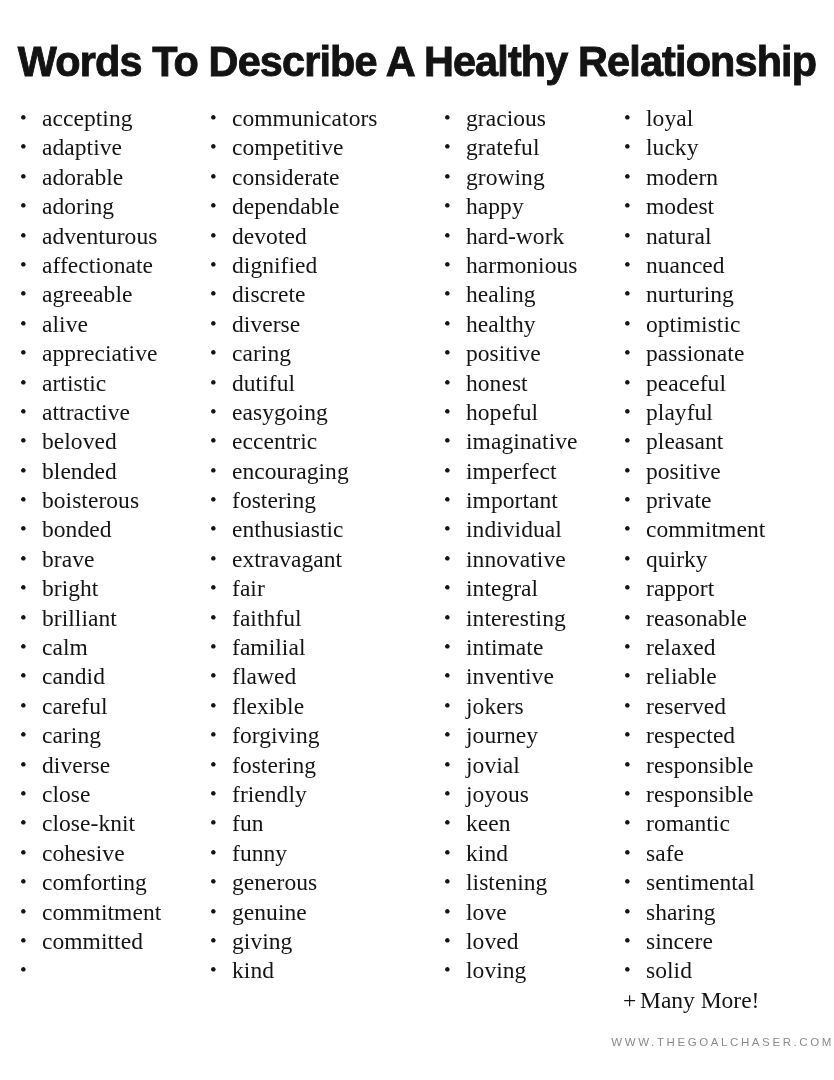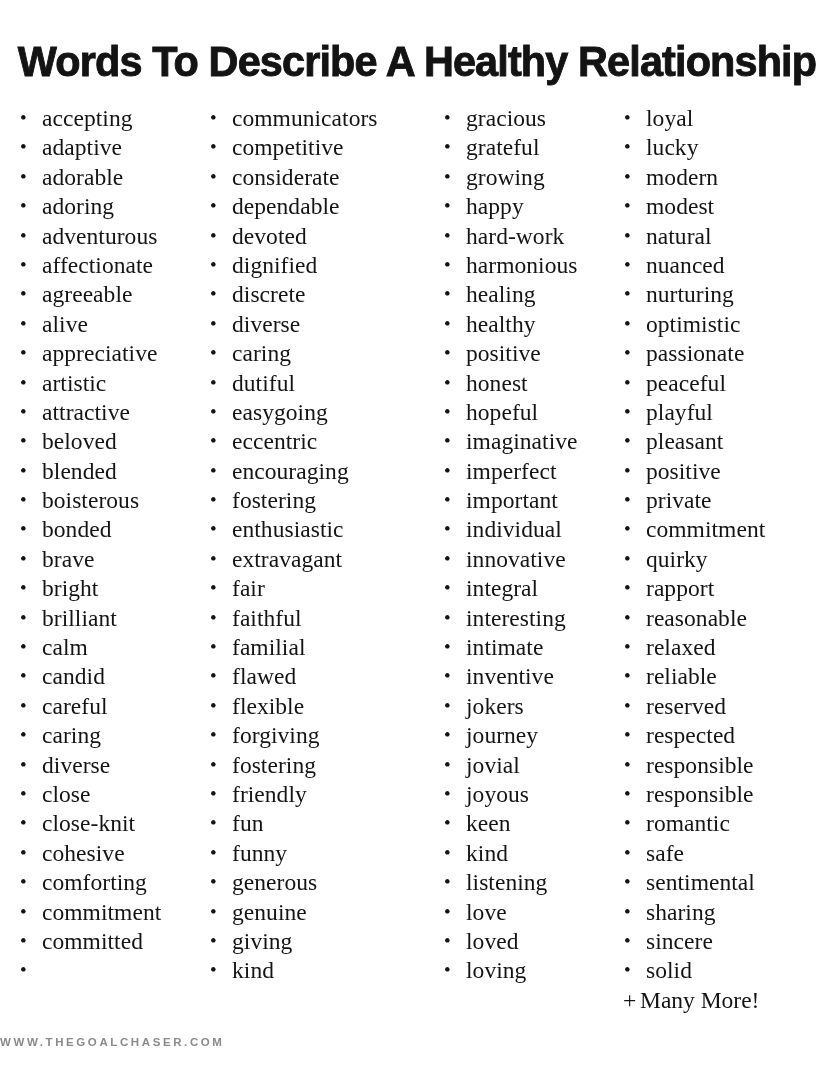--- a/index.html
+++ b/index.html
@@ -109,26 +109,26 @@
     line-height: 29.4px;
     color: #141414;
   }
 
   
   .footer {
     position: absolute;
     left: 0;
     top: 1036px;
     width: 834px;
-    text-align: left;
+    text-align: right;
     font-family: "Liberation Sans", "DejaVu Sans", sans-serif;
     font-size: 11.5px;
     letter-spacing: 2.6px;
     color: #8a8a8a;
-    font-weight: 700;
+    font-weight: 400;
   }
 </style>
 </head>
 <body>
 
 <div class="page">
 
   <h1 class="title">Words To Describe A Healthy Relationship</h1>
 
   <div class="columns">

